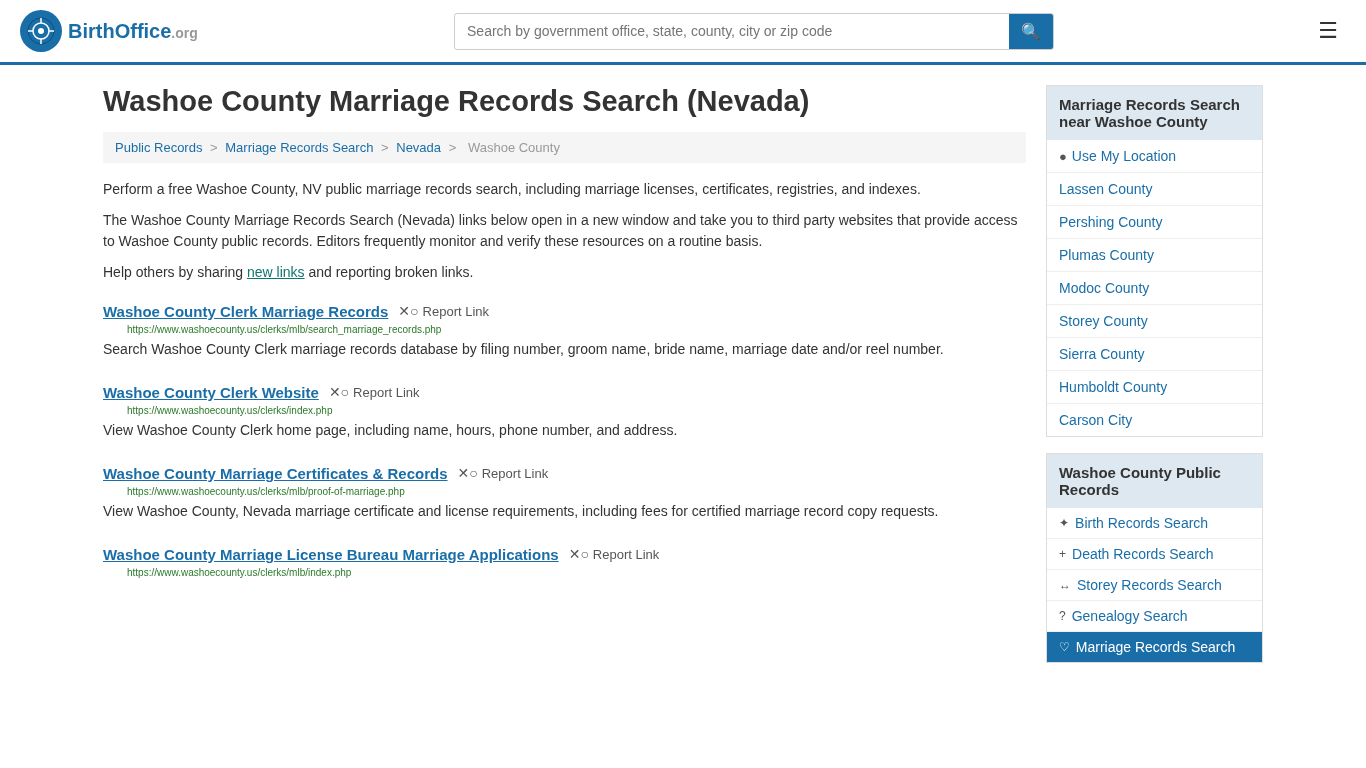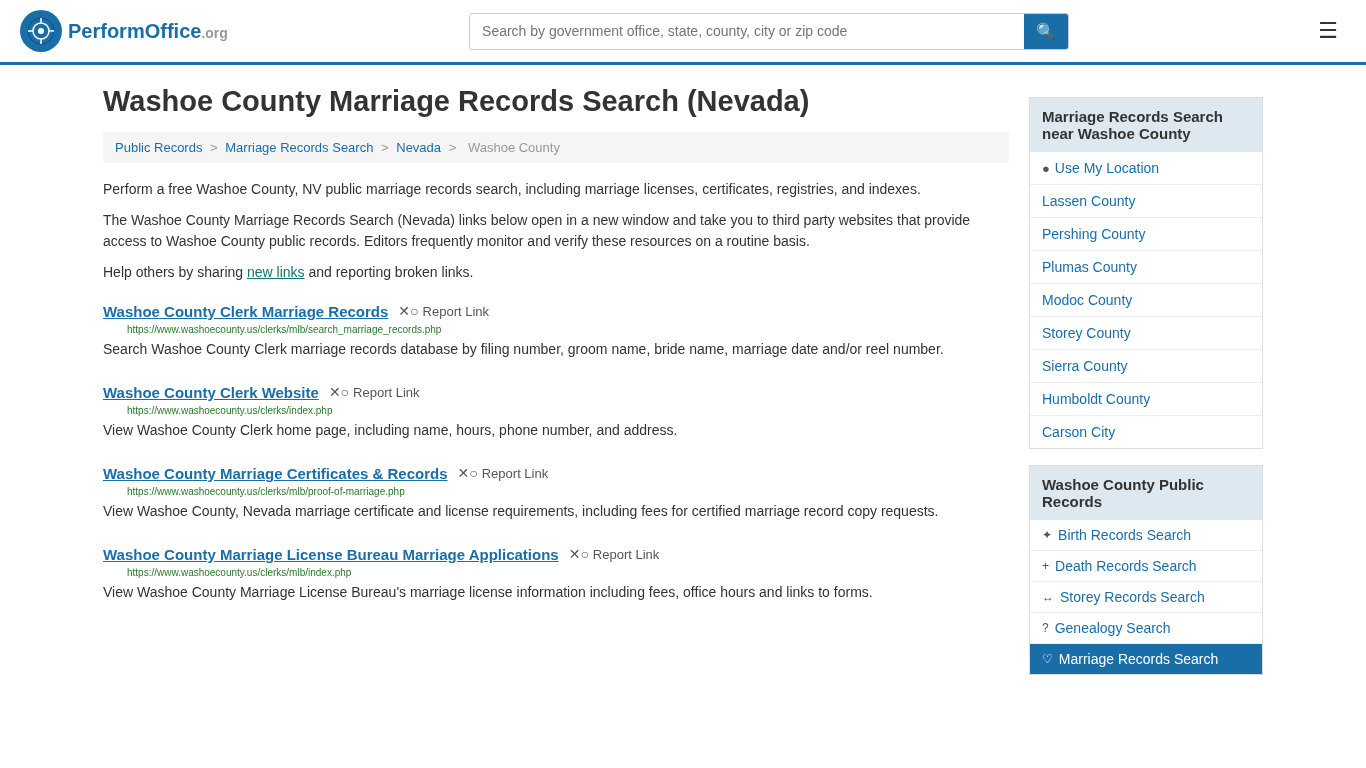--- a/index.html
+++ b/index.html
@@ -79,23 +79,22 @@
       display: flex;
       max-width: 1200px;
       margin: 0 auto;
       padding: 20px;
       gap: 20px;
     }
     #content {
       flex: 1;
     }
     #sidebar {
-      width: 234px;
+      width: 217px;
       flex-shrink: 0;
-      margin-top: 12px;
     }
 
     
     #page-title {
       font-size: 29px;
       font-weight: bold;
       color: #333;
       margin-bottom: 14px;
     }
     #breadcrumb {
@@ -238,21 +237,21 @@
         <circle cx="14" cy="14" r="13" fill="#1a6ea8" stroke="#0d4f80" stroke-width="1"></circle>
         <circle cx="14" cy="14" r="8" fill="none" stroke="white" stroke-width="1.5"></circle>
         <circle cx="14" cy="14" r="3" fill="white"></circle>
         <line x1="14" y1="1" x2="14" y2="6" stroke="white" stroke-width="1.5"></line>
         <line x1="14" y1="22" x2="14" y2="27" stroke="white" stroke-width="1.5"></line>
         <line x1="1" y1="14" x2="6" y2="14" stroke="white" stroke-width="1.5"></line>
         <line x1="22" y1="14" x2="27" y2="14" stroke="white" stroke-width="1.5"></line>
       </svg>
     </div>
     <div id="logo-text">
-      <span>Perform</span><span style="color:#1a6ea8">Office</span><span style="color:#999;font-size:14px;">.org</span>
+      <span>Birth</span><span style="color:#1a6ea8">Office</span><span style="color:#999;font-size:14px;">.org</span>
     </div>
   </div>
   <div id="search-area">
     <input type="text" id="search-input" placeholder="Search by government office, state, county, city or zip code" style="">
     <button id="search-btn">
       <span>🔍</span>
     </button>
   </div>
   <button id="menu-btn">
     <span>☰</span>
@@ -316,21 +315,20 @@
     </div>
         <div class="record-entry">
       <div class="record-header">
         <a class="record-title">Washoe County Marriage License Bureau Marriage Applications</a>
         <div class="report-link">
           <span class="report-icon">✕○</span>
           <span>Report Link</span>
         </div>
       </div>
       <div class="record-url">https://www.washoecounty.us/clerks/mlb/index.php</div>
-      <div class="record-desc">View Washoe County Marriage License Bureau's marriage license information including fees, office hours and links to forms.</div>
     </div>
       </div>
   </div>
 
   <div id="sidebar">
 
     <div class="sidebar-section">
       <div class="sidebar-section-header">Marriage Records Search near Washoe County</div>
       <div class="sidebar-item sidebar-item-use-location">
         <span class="location-icon">●</span>

